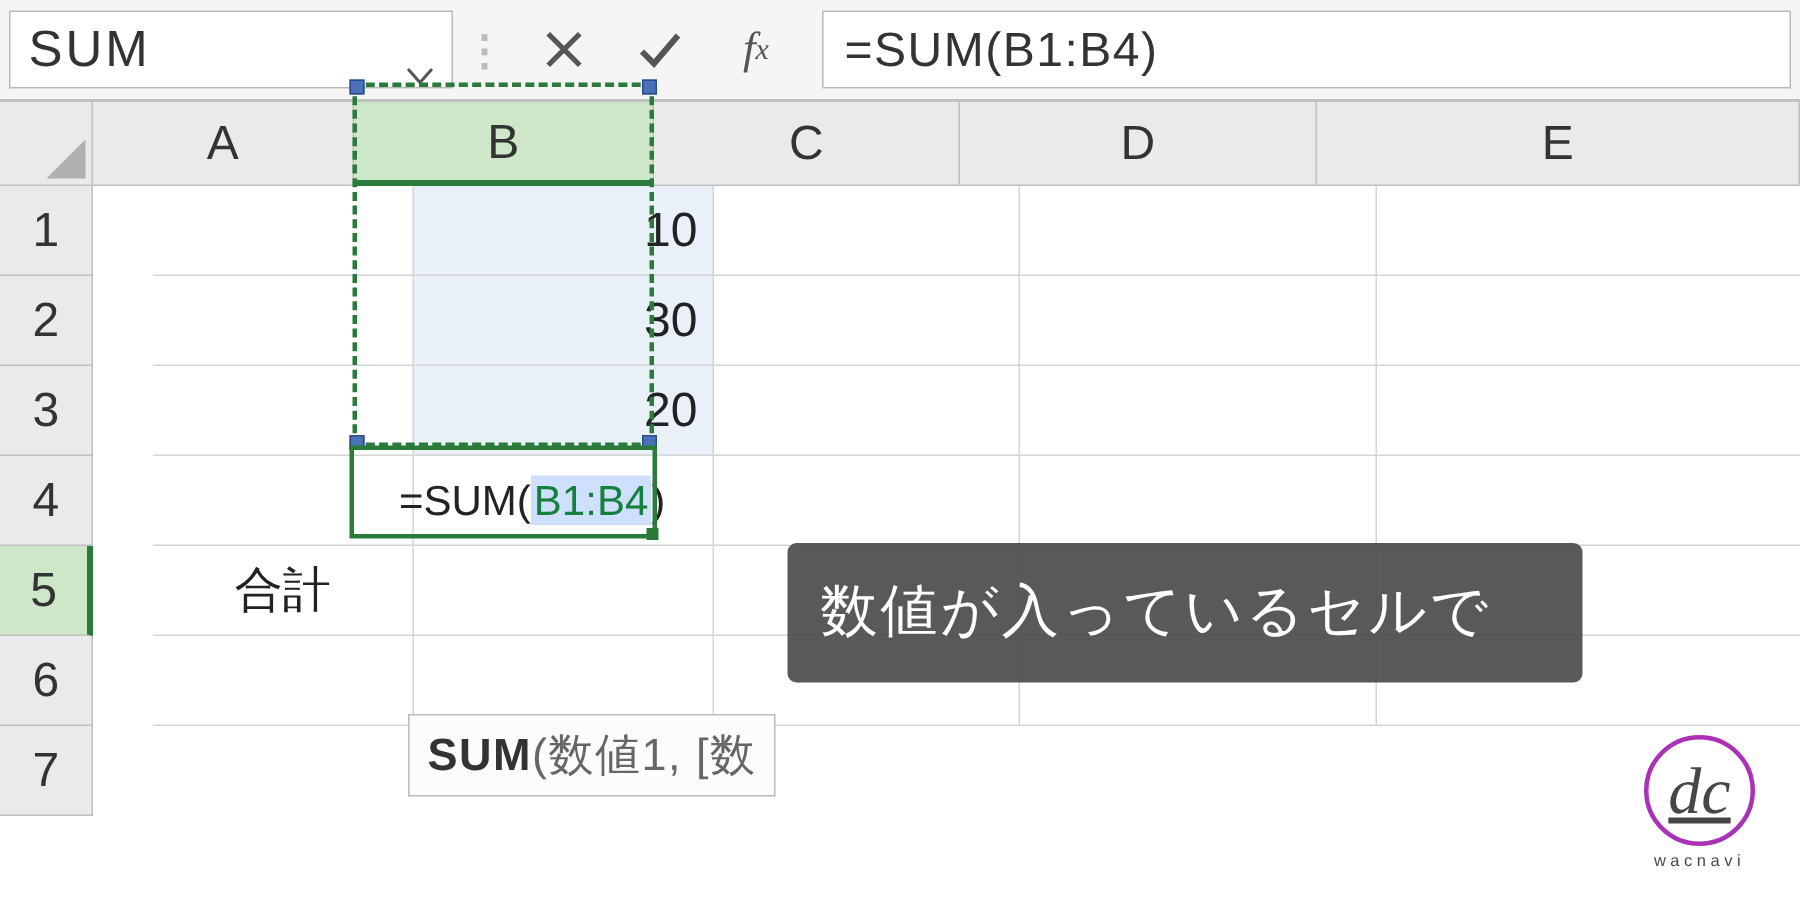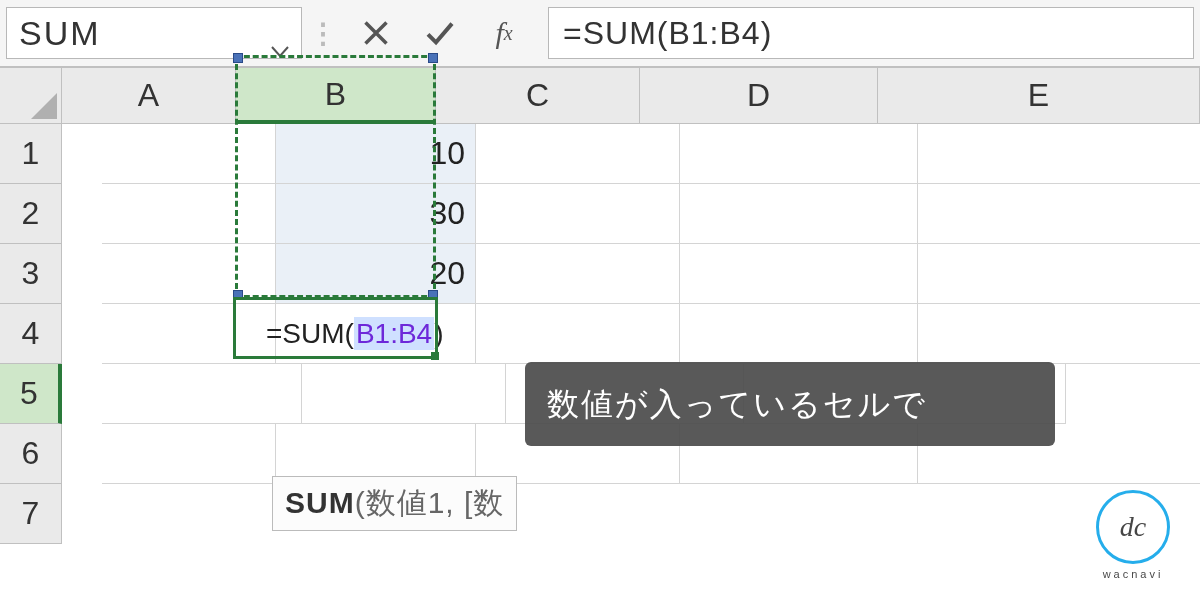--- a/index.html
+++ b/index.html
@@ -187,21 +187,21 @@
   width: 10px; height: 10px;
   background: #4a72b8;
   border: 1px solid #2a4a88;
 }
 .cell-formula {
   font-size: 28px;
   letter-spacing: 0px;
   white-space: nowrap;
 }
 .cell-formula .ref {
-  color: #6d28d9;
+  color: #15803d;
   background: #cfe0ff;
   padding: 1px 2px;
 }
 .tooltip {
   position: absolute;
   left: 272px;
   top: 476px;
   background: #fcfcfc;
   border: 1px solid #bbb;
   padding: 6px 12px;
@@ -211,46 +211,47 @@
 }
 .tooltip b { color: #333; font-weight: bold; }
 .annotation {
   position: absolute;
   left: 525px;
   top: 362px;
   width: 530px;
   background: rgba(75,75,75,0.92);
   border-radius: 6px;
   color: #fff;
-  font-size: 32px;
+  font-size: 38px;
   padding: 18px 22px;
   line-height: 1.5;
   letter-spacing: 2px;
 }
 .watermark {
   position: absolute;
   right: 12px;
   bottom: 18px;
   width: 110px;
   height: 100px;
   opacity: 0.9;
   color: #333;
   text-align: center;
 }
 .watermark .circ {
   width: 74px; height: 74px;
-  border: 3px solid #0ea5e9;
+  border: 3px solid #a21caf;
   border-radius: 50%;
   margin: 0 auto 4px;
   display: flex;
   align-items: center;
   justify-content: center;
   font-family: serif;
   font-style: italic;
-  font-size: 28px;
+  font-size: 44px;
+  text-decoration: underline;
 }
 .watermark .txt {
   font-size: 11px;
   letter-spacing: 3px;
 }
 </style>
 </head>
 <body>
 
 <div class="formula-bar">
@@ -327,20 +328,21 @@
         <div class="cell wB" style="justify-content:flex-start;overflow:visible;">
           <span class="cell-formula" style="margin-left:-20px;">
             <span>=SUM(</span><span class="ref">B1:B4</span><span>)</span>
           </span>
         </div>
         <div class="cell wC"></div>
         <div class="cell wD"></div>
         <div class="cell wE"></div>
       </div>
       <div class="grid-row">
+        <div class="cell wA text">合計</div>
         <div class="cell wB"></div>
         <div class="cell wC"></div>
         <div class="cell wD"></div>
         <div class="cell wE"></div>
       </div>
       <div class="grid-row">
         <div class="cell wA"></div>
         <div class="cell wB"></div>
         <div class="cell wC"></div>
         <div class="cell wD"></div>

